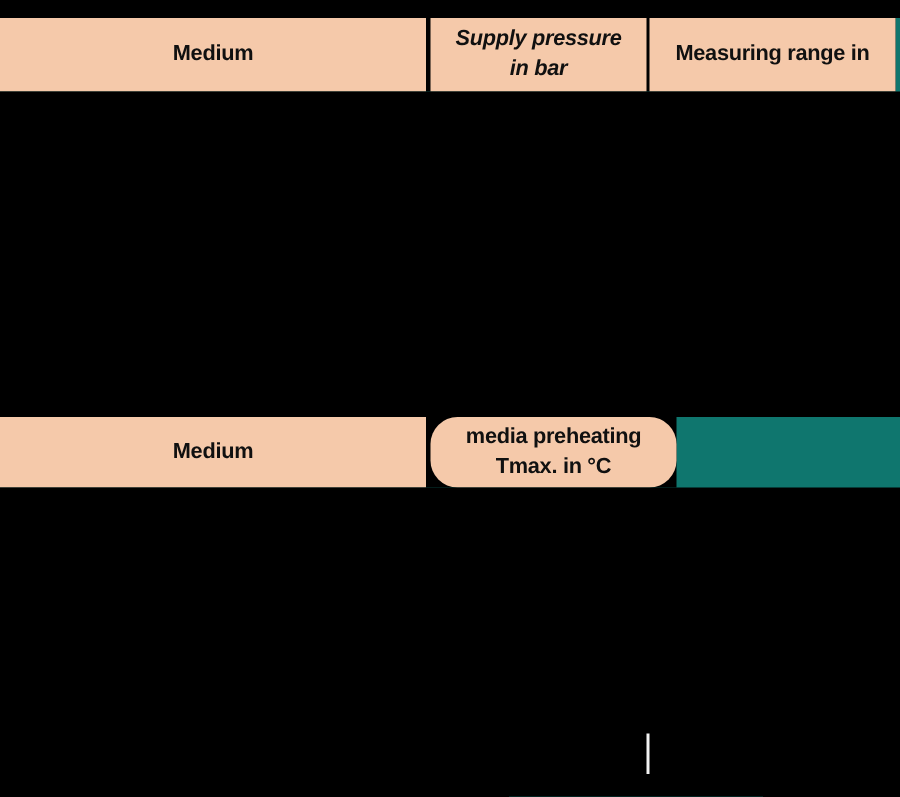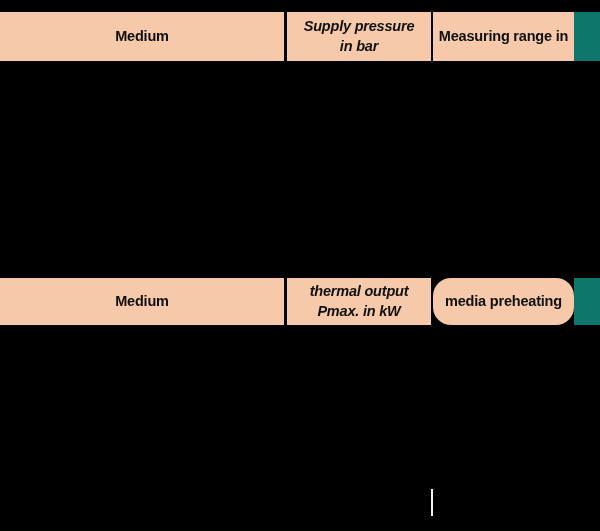--- a/index.html
+++ b/index.html
@@ -58,21 +58,21 @@
   }
 
   .hcell .line {
     display: block;
     white-space: nowrap;
   }
 
   
   .col-medium  { width: 284px; margin-right: 3px; }
   .col-mid     { width: 144px; margin-right: 2px; font-style: italic; }
-  .col-right   { width: 141px; }
+  .col-right   { width: 164px; }
 
   
   .body-region {
     position: absolute;
     left: 0;
     width: 600px;
     background: #000000;
   }
 
   
@@ -120,30 +120,25 @@
   <div class="body-region" style="top:49px; height:217px;"></div>
 
   <div class="header-band" style="top:266px; height:47px;">
 
     <div class="hcell col-medium" style="background: rgb(245, 201, 170); color: rgb(16, 16, 16);">
       <span class="celltext">
         <span class="line">Medium</span>
       </span>
     </div>
 
-    <div class="hcell col-mid" style="background: rgb(245, 201, 170); color: rgb(16, 16, 16);">
-      <span class="celltext">
-        <span class="line">thermal output</span>
-        <span class="line">Pmax. in kW</span>
-      </span>
-    </div>
 
     <div class="hcell col-right" style="background: rgb(245, 201, 170); color: rgb(16, 16, 16); border-radius: 18px;">
       <span class="celltext">
         <span class="line">media preheating</span>
+        <span class="line">Tmax. in °C</span>
       </span>
     </div>
   </div>
 
   <div class="body-region" style="top:313px; height:218px;">
     <div class="caret" style="left: 431px; top: 164px; height: 27px; background: rgb(242, 242, 242);"></div>
   </div>
 
 </div>
 

